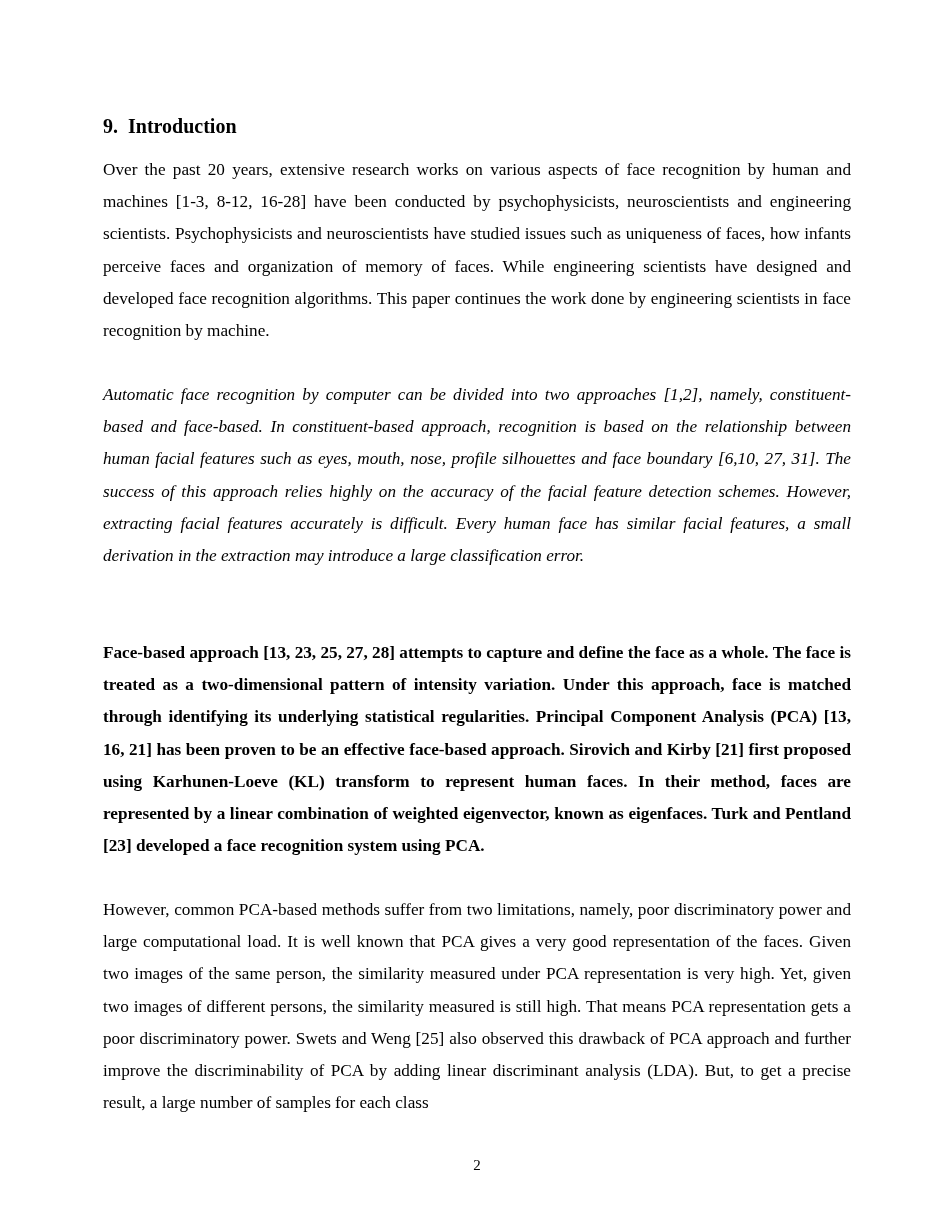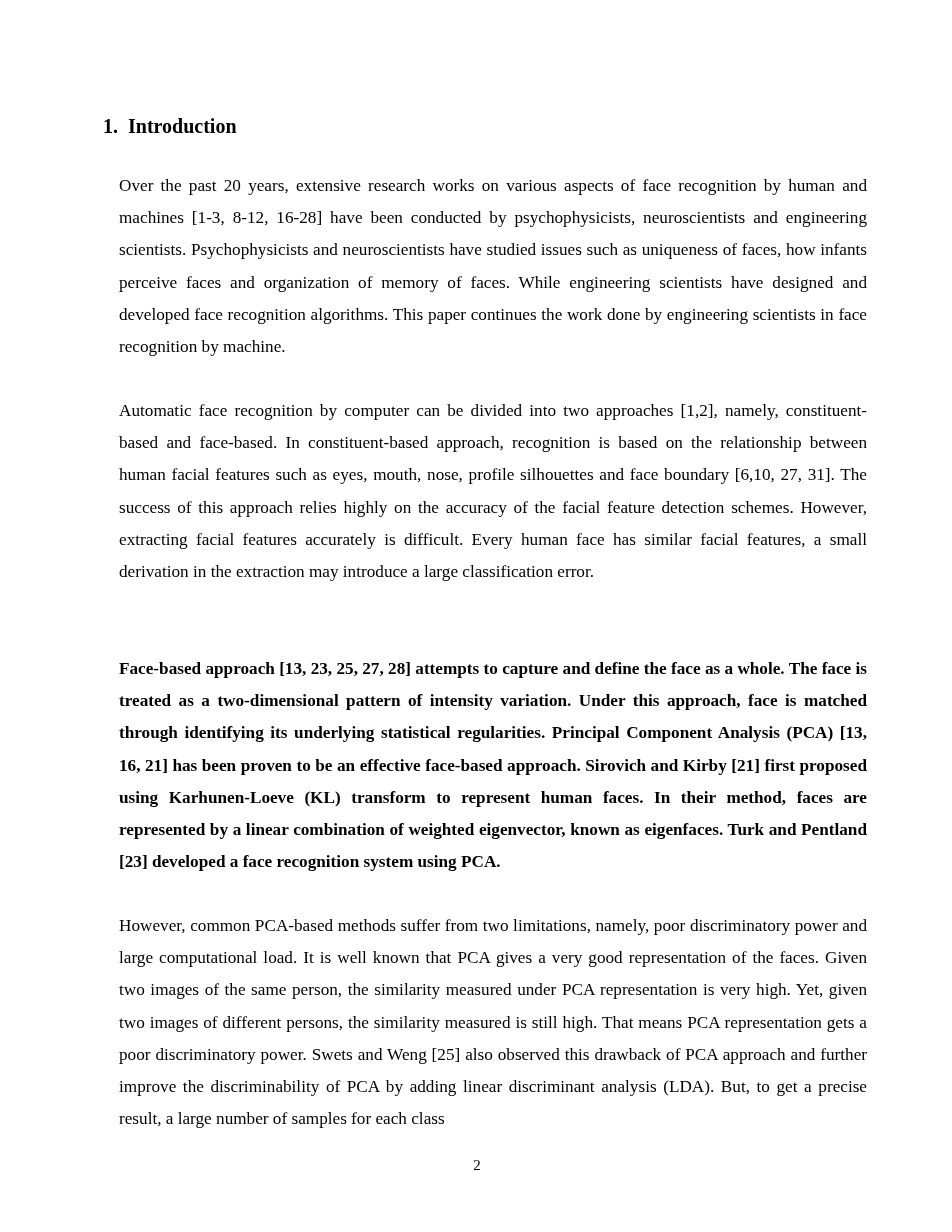--- a/index.html
+++ b/index.html
@@ -7,38 +7,38 @@
   .page {
     position: absolute; left: 103px; top: 0; width: 748px;
     font-family: "Liberation Serif", "DejaVu Serif", serif;
     color: #000000;
   }
   .heading {
     position: absolute; top: 113px; left: 0;
     font-size: 20px; font-weight: bold; line-height: 26px; margin: 0;
   }
   .para {
-    position: absolute; left: 0; width: 748px; margin: 16px;
+    position: absolute; left: 0; width: 748px; margin: 0;
     font-size: 17.2px; line-height: 32.2px;
     text-align: justify; text-justify: inter-word;
   }
   .p1 { top: 154px; }
-  .p2 { top: 379px; }
+  .p2 { top: 379px; font-style: italic; }
   .p3 { top: 637px; font-weight: bold; }
   .p4 { top: 894px; }
   .page-number {
     position: absolute; top: 1157px; left: 0; width: 748px;
     text-align: center; font-size: 15px; margin: 0;
   }
 </style>
 </head>
 <body>
 
 <div class="page">
-  <h2 class="heading" style="white-space: pre;">1.  Introduction</h2>
+  <h2 class="heading" style="white-space: pre;">9.  Introduction</h2>
 
   <p class="para p1">Over the past 20 years, extensive research works on various aspects of face recognition by human and machines [1-3, 8-12, 16-28] have been conducted by psychophysicists, neuroscientists and engineering scientists. Psychophysicists and neuroscientists have studied issues such as uniqueness of faces, how infants perceive faces and organization of memory of faces.  While engineering scientists have designed and developed face recognition algorithms. This paper continues the work done by engineering scientists in face recognition by machine.</p>
   <p class="para p2">Automatic face recognition by computer can be divided into two approaches [1,2], namely, constituent-based and face-based. In constituent-based approach, recognition is based on the relationship between human facial features such as eyes, mouth, nose, profile silhouettes and face boundary [6,10, 27, 31]. The success of this approach relies highly on the accuracy of the facial feature detection schemes. However, extracting facial features accurately is difficult. Every human face has similar facial features, a small derivation in the extraction may introduce a large classification error.</p>
   <p class="para p3">Face-based approach [13, 23, 25, 27, 28] attempts to capture and define the face as a whole. The face is treated as a two-dimensional pattern of intensity variation. Under this approach, face is matched through identifying its underlying statistical regularities. Principal Component Analysis (PCA) [13, 16, 21] has been proven to be an effective face-based approach. Sirovich and Kirby [21] first proposed using Karhunen-Loeve (KL) transform to represent human faces. In their method, faces are represented by a linear combination of weighted eigenvector, known as eigenfaces. Turk and Pentland [23] developed a face recognition system using PCA.</p>
   <p class="para p4">However, common PCA-based methods suffer from two limitations, namely, poor discriminatory power and large computational load. It is well known that PCA gives a very good representation of the faces. Given two images of the same person, the similarity measured under PCA representation is very high. Yet, given two images of different persons, the similarity measured is still high. That means PCA representation gets a poor discriminatory power. Swets and Weng [25] also observed this drawback of PCA approach and further improve the discriminability of PCA by adding linear discriminant analysis (LDA). But, to get a precise result, a large number of samples for each class</p>
 
   <div class="page-number">2</div>
 </div>
 
 </body></html>

